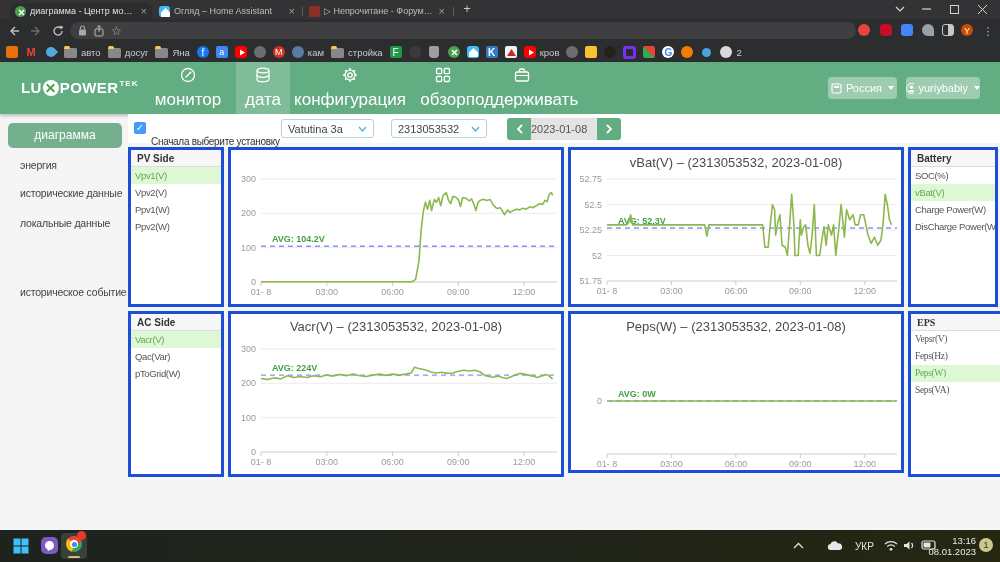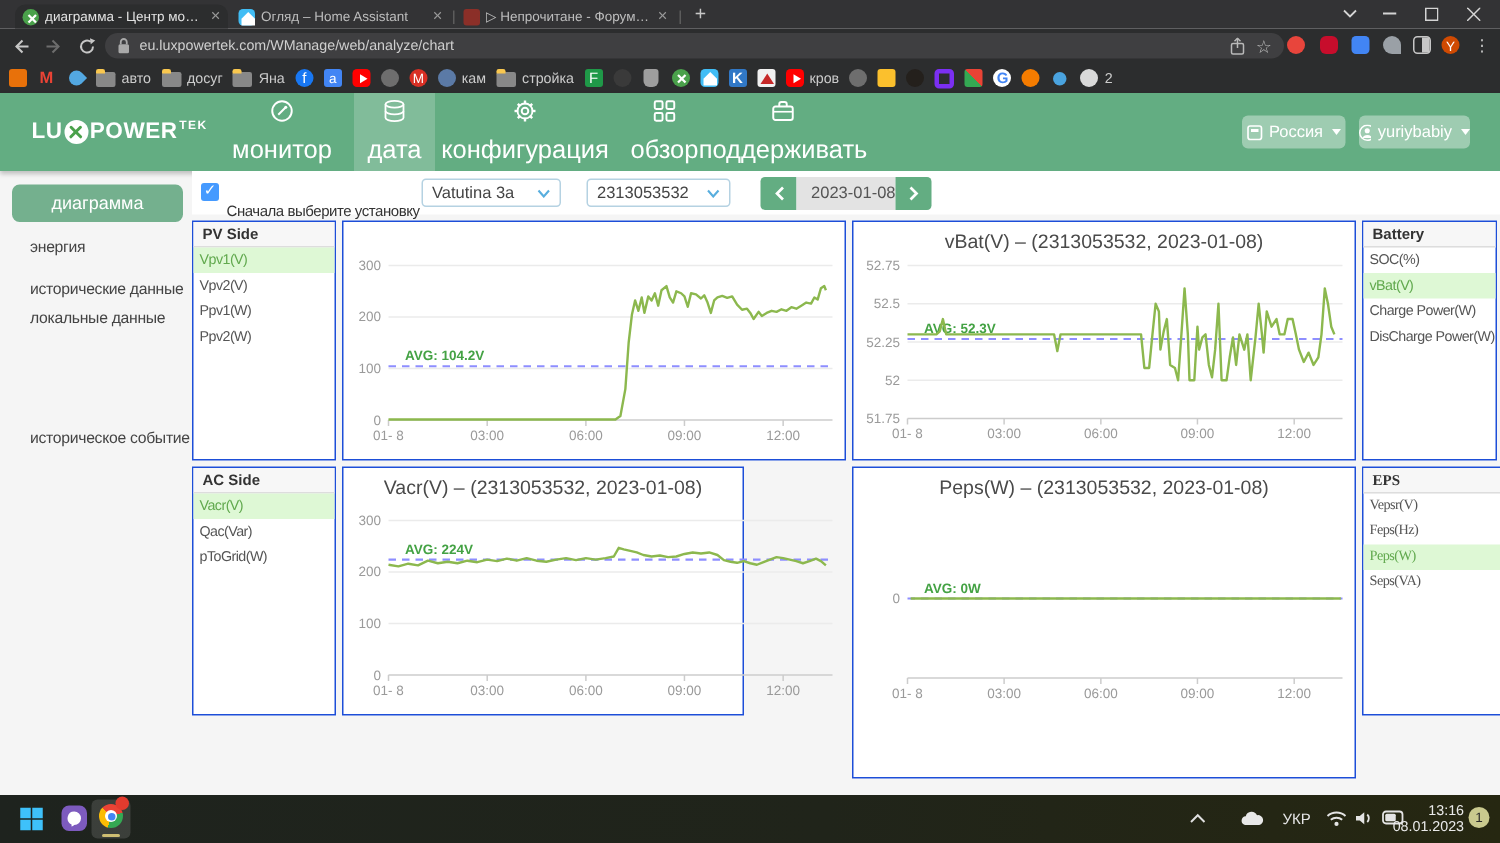--- a/index.html
+++ b/index.html
@@ -43,25 +43,25 @@
 
 #ctrlstrip{position:absolute;left:128px;top:114px;width:872px;height:29px;background:#fff}
 #chkbox{position:absolute;left:6px;top:8px;width:12px;height:12px;background:#459aff;border-radius:2px;color:#fff;font-size:10px;line-height:12px;text-align:center}
 #chklbl{position:absolute;left:23px;top:22px;font-size:10px;color:#333;letter-spacing:-.3px}
 .sel{position:absolute;top:5px;height:19px;background:#fff;border:1px solid #b5d2e2;border-radius:3px;font-size:11px;color:#444;display:flex;align-items:center;padding:0 6px}
 .sel .sv{flex:1}
 #datenav{position:absolute;left:379px;top:4px;height:22px;display:flex}
 .dbtn{width:24px;height:22px;background:#63ad82;display:flex;align-items:center;justify-content:center}
 .dbtn.l{border-radius:3px 0 0 3px}
 .dbtn.r{border-radius:0 3px 3px 0}
-#dateval{width:66px;height:22px;background:#e3e3e3;font-size:11px;color:#555;text-align:right;line-height:22px}
+#dateval{width:66px;height:22px;background:#e3e3e3;font-size:11px;color:#555;text-align:left;line-height:22px}
 #sidebtn{position:absolute;left:8px;top:123px;width:114px;height:25px;background:#74b08e;border-radius:5px;color:#fff;font-size:12px;text-align:center;line-height:25px}
 .sideitem{position:absolute;left:20px;font-size:10.5px;color:#444;letter-spacing:-.2px}
 
-.panel{position:absolute;background:#fff;border:1px solid #1d4ed8}
+.panel{position:absolute;background:#fff;border:3px solid #1d4ed8}
 .plist .ph{height:17px;line-height:17px;padding:0 6px;font-size:10px;font-weight:bold;color:#333;background:#f7f7f7;border-bottom:1px solid #ddd}
 .plist .pi{height:17px;line-height:17px;padding:0 4px;font-size:9.5px;letter-spacing:-.35px;color:#555;white-space:nowrap;overflow:hidden}
 .plist .pi.picked{background:#def8d5;color:#61a94e}
 .chart-title{position:absolute;left:0;top:5px;width:100%;text-align:center;font-size:13px;color:#4a4a4a}
 .chart-svg{position:absolute;left:0;top:0}
 .chart-svg text.tick{font-size:9px;fill:#9a9a9a}
 .chart-svg text.avg{font-size:9px;font-weight:bold;fill:#44a244}
 
 #taskbar{position:absolute;left:0;top:530px;width:1000px;height:32px;background:linear-gradient(90deg,#1e231e 0%,#20241a 55%,#262711 100%)}
 .tbico{position:absolute;display:flex;align-items:center;justify-content:center}
@@ -146,21 +146,20 @@
         <svg width="12" height="12">
           <path d="M10 6 A4 4 0 1 1 8.5 2.9" fill="none" stroke="#c7c7c7" stroke-width="1.3"></path>
           <polygon points="8,0.5 11.5,2 8.5,4.5" fill="#c7c7c7"></polygon>
         </svg>
       </div>
     <div id="omnibox">
       <svg width="9" height="11">
           <rect x="1" y="4.5" width="7" height="6" rx="1" fill="#a9a9a9"></rect>
           <path d="M2.5 4.5 V3 a2 2 0 0 1 4 0 V4.5" fill="none" stroke="#a9a9a9" stroke-width="1.2"></path>
         </svg>
-      <span class="url">eu.luxpowertek.com/WManage/web/analyze/chart</span>
       <svg width="12" height="12" class="obicon">
           <rect x="2" y="4" width="8" height="7" rx="1" fill="none" stroke="#b9b9b9"></rect>
           <line x1="6" y1="0.5" x2="6" y2="7" stroke="#b9b9b9"></line>
           <polyline points="4,2.5 6,0.5 8,2.5" fill="none" stroke="#b9b9b9"></polyline>
         </svg>
       <span class="obicon" style="font-size:12px">☆</span>
     </div>
     <div class="ext" style="left:858px;background:#e8453c;border-radius:50%"></div>
     <div class="ext" style="left:880px;background:#c70d2c;border-radius:4px"></div>
     <div class="ext" style="left:901px;background:#4285f4"></div>
@@ -388,21 +387,21 @@
             <polyline points="1,1 5,5 1,9" fill="none" stroke="#fff" stroke-width="1.8"></polyline>
           </svg>
         </div>
     </div>
   </div>
 
   <div id="sidebarwrap">
       <div id="sidebtn">диаграмма</div>
       <div class="sideitem" style="top: 159px;">энергия</div>
       <div class="sideitem" style="top: 187px;">исторические данные</div>
-      <div class="sideitem" style="top: 206px;">локальные данные</div>
+      <div class="sideitem" style="top: 217px;">локальные данные</div>
       <div class="sideitem" style="top: 242px; margin-top: 44px;">историческое событие</div>
     </div>
 
   <div id="panelwrap">
       <div class="panel plist" style="left: 128px; top: 147px; width: 96px; height: 160px;">
         <div class="ph">PV Side</div>
         <div class="pi picked">Vpv1(V)</div>
         <div class="pi">Vpv2(V)</div>
         <div class="pi">Ppv1(W)</div>
         <div class="pi">Ppv2(W)</div>
@@ -466,21 +465,21 @@
         <div class="pi picked">vBat(V)</div>
         <div class="pi">Charge Power(W)</div>
         <div class="pi">DisCharge Power(W)</div>
       </div>
       <div class="panel plist" style="left: 128px; top: 311px; width: 96px; height: 166px;">
         <div class="ph">AC Side</div>
         <div class="pi picked">Vacr(V)</div>
         <div class="pi">Qac(Var)</div>
         <div class="pi">pToGrid(W)</div>
       </div>
-      <div class="panel" style="left: 228px; top: 311px; width: 268px; height: 166px;">
+      <div class="panel" style="left: 228px; top: 311px; width: 336px; height: 166px;">
         <div class="chart-title">Vacr(V) – (2313053532, 2023-01-08)</div>
         <svg width="334" height="164" class="chart-svg">
           <line x1="30" y1="35.0" x2="326" y2="35.0" stroke="#ebebeb"></line>
           <text class="tick" x="25" y="38.0" text-anchor="end">300</text>
           <line x1="30" y1="69.3" x2="326" y2="69.3" stroke="#ebebeb"></line>
           <text class="tick" x="25" y="72.3" text-anchor="end">200</text>
           <line x1="30" y1="103.7" x2="326" y2="103.7" stroke="#ebebeb"></line>
           <text class="tick" x="25" y="106.7" text-anchor="end">100</text>
           <text class="tick" x="25" y="141.0" text-anchor="end">0</text>
           <line x1="30" y1="138" x2="326" y2="138" stroke="#ccc"></line>
@@ -492,21 +491,21 @@
           <text class="tick" x="161.6" y="151" text-anchor="middle">06:00</text>
           <line x1="227.3" y1="138" x2="227.3" y2="142" stroke="#ccc"></line>
           <text class="tick" x="227.3" y="151" text-anchor="middle">09:00</text>
           <line x1="293.1" y1="138" x2="293.1" y2="142" stroke="#ccc"></line>
           <text class="tick" x="293.1" y="151" text-anchor="middle">12:00</text>
           <line x1="30" y1="61.1" x2="326" y2="61.1" stroke="#8e8eff" stroke-width="1.4" stroke-dasharray="5 4"></line>
           <text class="avg" x="41" y="57.1">AVG: 224V</text>
           <polyline points="30.0,64.5 36.6,65.6 43.2,63.8 49.7,64.9 56.3,61.8 62.9,63.5 69.5,62.5 76.0,63.5 82.6,61.8 89.2,62.8 95.8,61.1 102.4,62.1 108.9,60.4 115.5,61.8 122.1,60.1 128.7,61.8 135.2,62.5 141.8,61.1 148.4,60.1 155.0,61.4 161.6,60.1 168.1,61.1 174.7,60.1 180.2,59.0 183.5,53.2 186.8,54.2 191.2,55.3 195.5,56.3 199.9,58.0 205.4,59.0 210.9,58.3 216.4,59.4 221.9,59.0 227.3,57.3 232.8,56.3 238.3,57.0 243.8,56.3 249.3,58.0 253.6,61.4 258.0,62.5 262.4,63.2 266.8,62.1 271.2,63.5 275.6,64.5 280.0,62.8 284.3,61.1 288.7,59.4 293.1,60.1 297.5,61.1 301.9,62.1 306.3,63.5 310.7,62.1 315.0,60.4 318.3,62.1 321.6,64.9" fill="none" stroke="#8cb84e" stroke-width="1.6" stroke-linejoin="round"></polyline>
         </svg>
       </div>
-      <div class="panel" style="left: 568px; top: 311px; width: 336px; height: 208px;">
+      <div class="panel" style="left: 568px; top: 311px; width: 336px; height: 162px;">
         <div class="chart-title">Peps(W) – (2313053532, 2023-01-08)</div>
         <svg width="334" height="164" class="chart-svg">
           <text class="tick" x="31" y="90.0" text-anchor="end">0</text>
           <line x1="36" y1="140" x2="326" y2="140" stroke="#ccc"></line>
           <line x1="36.0" y1="140" x2="36.0" y2="144" stroke="#ccc"></line>
           <text class="tick" x="36.0" y="153" text-anchor="middle">01- 8</text>
           <line x1="100.4" y1="140" x2="100.4" y2="144" stroke="#ccc"></line>
           <text class="tick" x="100.4" y="153" text-anchor="middle">03:00</text>
           <line x1="164.9" y1="140" x2="164.9" y2="144" stroke="#ccc"></line>
           <text class="tick" x="164.9" y="153" text-anchor="middle">06:00</text>

